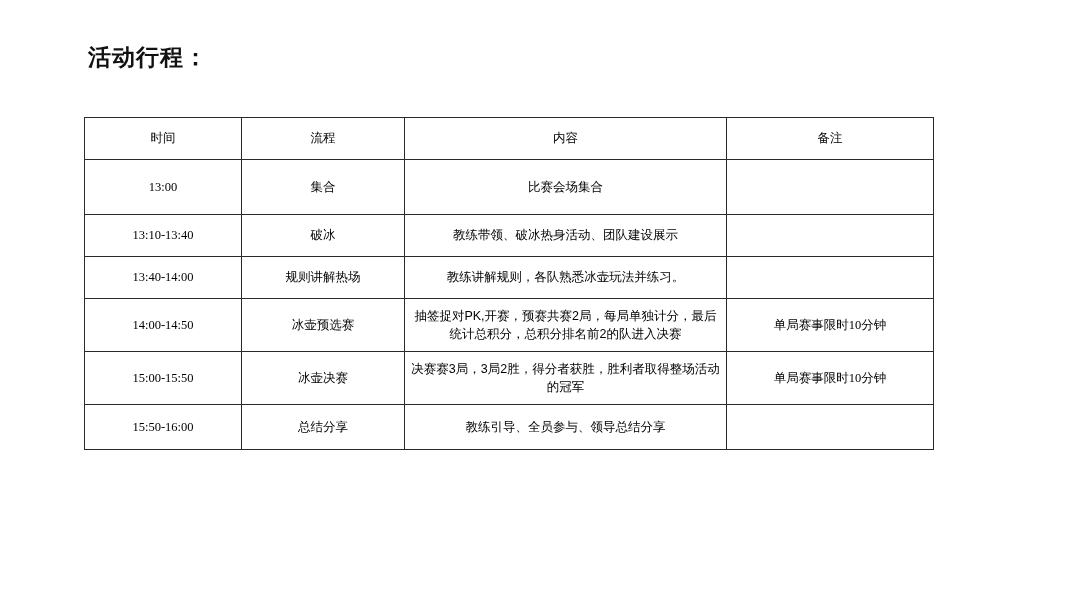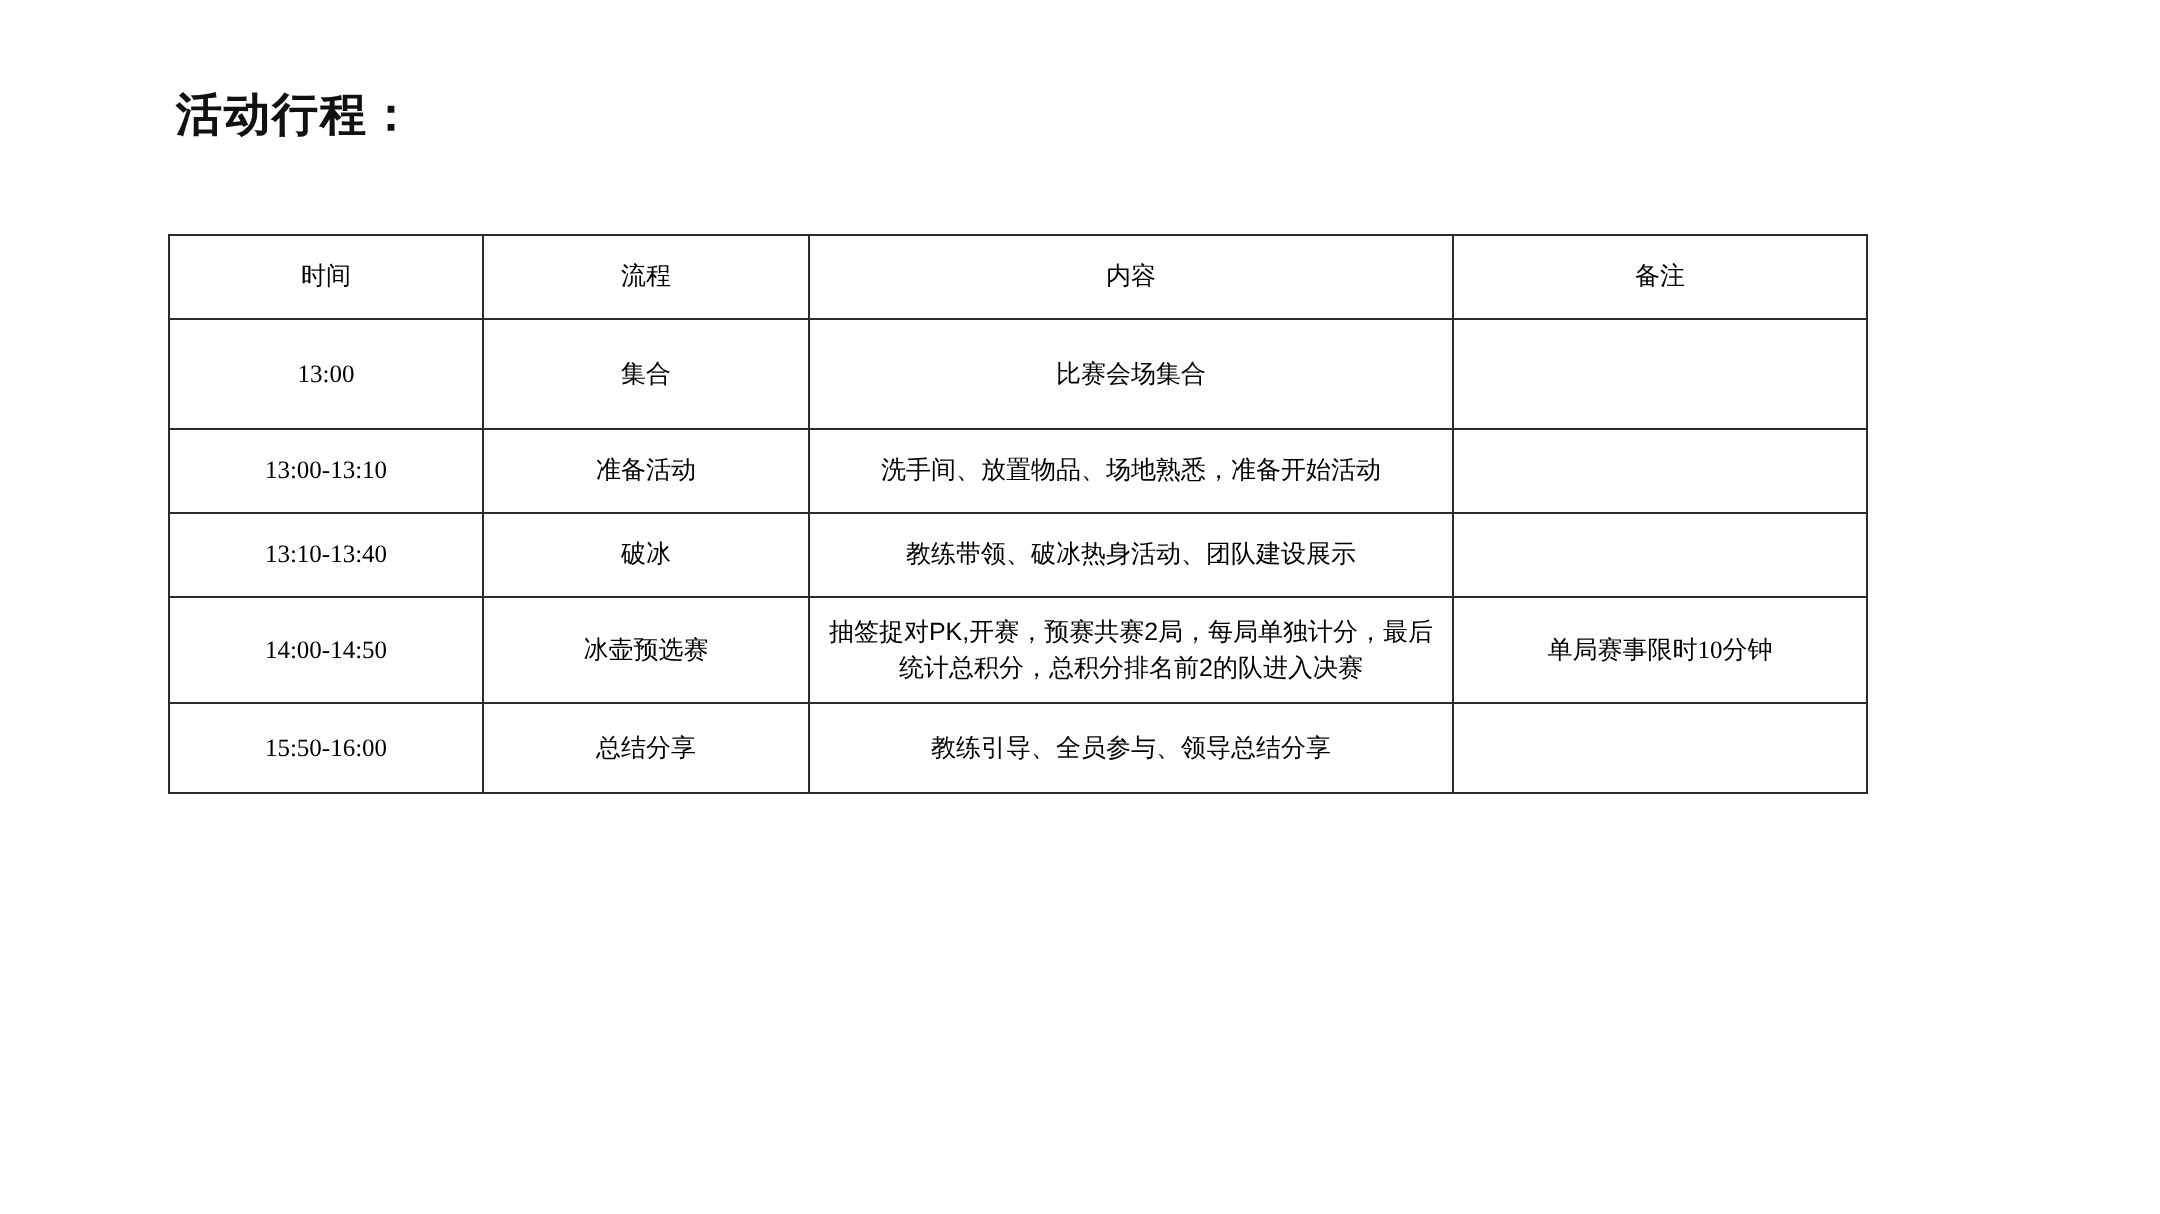--- a/index.html
+++ b/index.html
@@ -91,35 +91,41 @@
       </tr>
     </thead>
     <tbody>
       <tr class="row-h40">
         <td class="c-center">13:00</td>
         <td class="c-center">集合</td>
         <td class="c-left">比赛会场集合</td>
         <td class="c-center"></td>
       </tr>
       <tr class="row-h34">
-        <td class="c-center">13:00-13:10</td>
-        <td class="c-center">准备活动</td>
-        <td class="c-left">洗手间、放置物品、场地熟悉，准备开始活动</td>
+        <td class="c-center">13:10-13:40</td>
+        <td class="c-center">破冰</td>
+        <td class="c-left">教练带领、破冰热身活动、团队建设展示</td>
         <td class="c-center"></td>
       </tr>
       <tr class="row-h34">
-        <td class="c-center">13:10-13:40</td>
-        <td class="c-center">破冰</td>
-        <td class="c-left">教练带领、破冰热身活动、团队建设展示</td>
+        <td class="c-center">13:40-14:00</td>
+        <td class="c-center">规则讲解热场</td>
+        <td class="c-left">教练讲解规则，各队熟悉冰壶玩法并练习。</td>
         <td class="c-center"></td>
       </tr>
       <tr class="row-h46">
         <td class="c-center">14:00-14:50</td>
         <td class="c-center bold">冰壶预选赛</td>
         <td class="c-left bold">抽签捉对PK,开赛，预赛共赛2局，每局单独计分，最后统计总积分，总积分排名前2的队进入决赛</td>
+        <td class="c-center">单局赛事限时10分钟</td>
+      </tr>
+      <tr class="row-h46">
+        <td class="c-center">15:00-15:50</td>
+        <td class="c-center bold">冰壶决赛</td>
+        <td class="c-left bold">决赛赛3局，3局2胜，得分者获胜，胜利者取得整场活动的冠军</td>
         <td class="c-center">单局赛事限时10分钟</td>
       </tr>
       <tr class="row-h38">
         <td class="c-center">15:50-16:00</td>
         <td class="c-center bold">总结分享</td>
         <td class="c-left bold">教练引导、全员参与、领导总结分享</td>
         <td class="c-center"></td>
       </tr>
     </tbody>
   </table>

